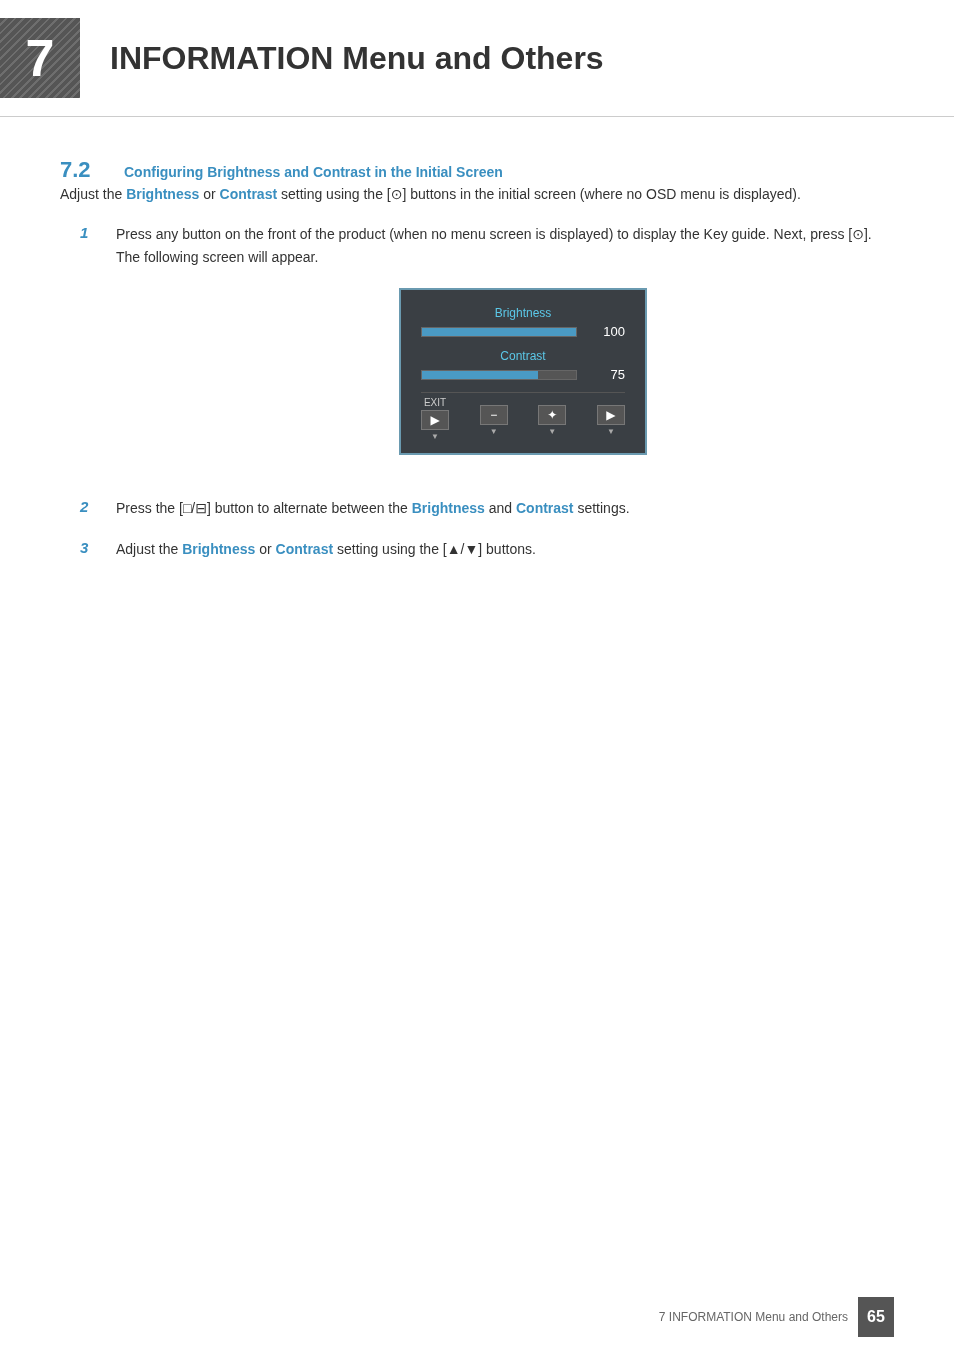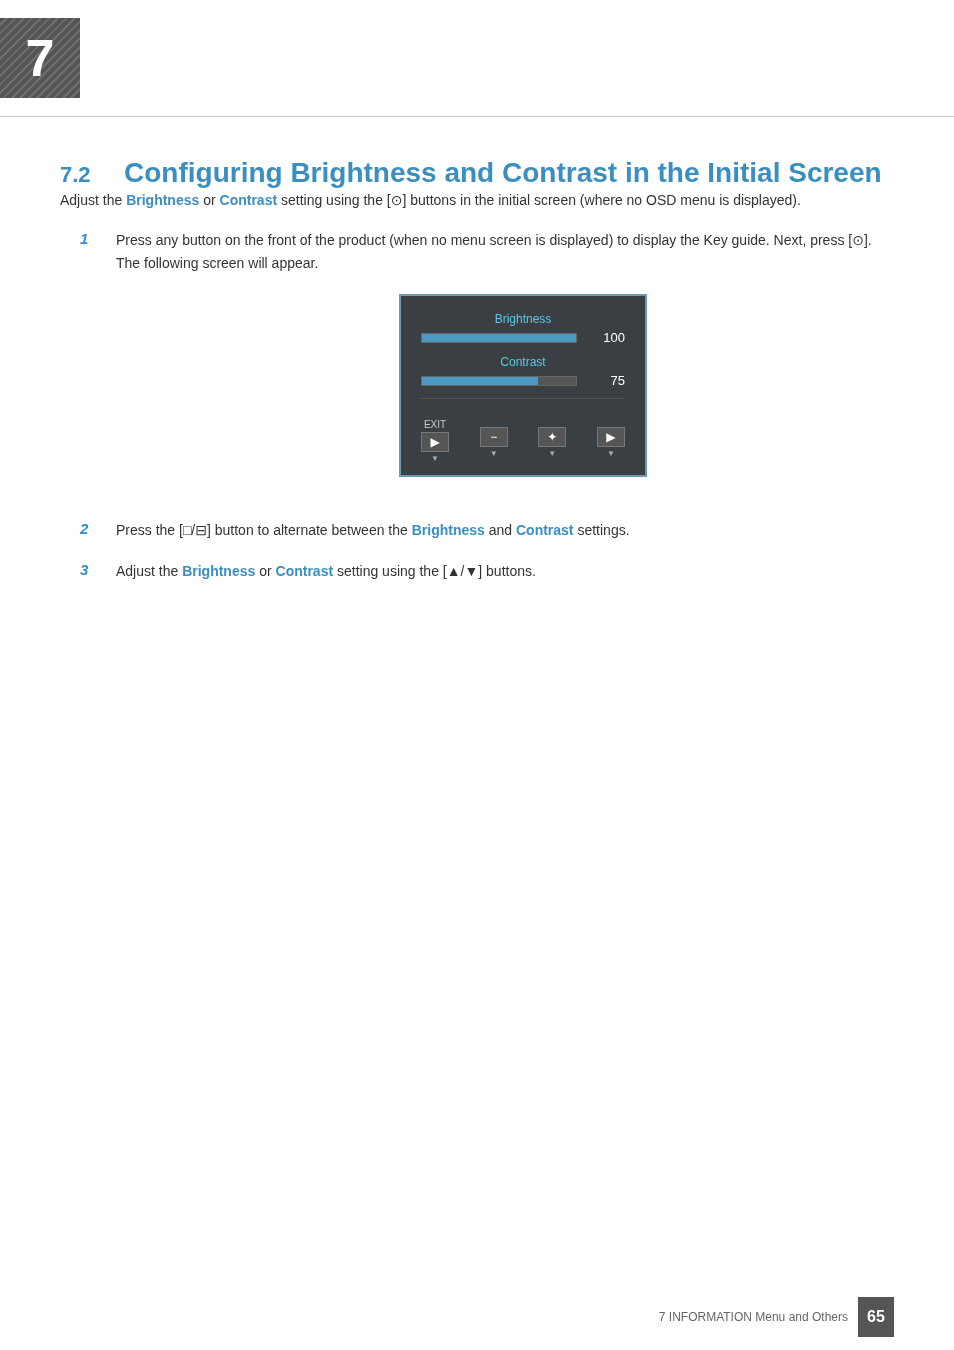--- a/index.html
+++ b/index.html
@@ -71,21 +71,21 @@
       align-items: baseline;
     }
     .section-number {
       font-size: 22px;
       font-weight: bold;
       color: #3a8fc0;
       margin-right: 24px;
       min-width: 40px;
     }
     .section-title {
-      font-size: 28px;
+      font-size: 14px;
       font-weight: bold;
       color: #3a8fc0;
     }
 
     
     .paragraph {
       margin-bottom: 18px;
       line-height: 1.6;
       font-size: 14px;
       color: #333;
@@ -161,21 +161,21 @@
       font-size: 13px;
       color: #fff;
       min-width: 24px;
       text-align: right;
     }
     .osd-bottom-row {
       display: flex;
       align-items: center;
       justify-content: space-between;
       margin-top: 10px;
-      padding-top: 20px;
+      padding-top: 4px;
       border-top: 1px solid #555;
     }
     .osd-btn {
       display: flex;
       flex-direction: column;
       align-items: center;
       gap: 2px;
     }
     .osd-btn-label {
       font-size: 10px;
@@ -222,20 +222,21 @@
       justify-content: center;
     }
   </style>
 </head>
 <body>
 
 <div class="header-bar">
   <div class="chapter-number-box">
     <span class="chapter-number">7</span>
   </div>
+  <h1 class="header-title">INFORMATION Menu and Others</h1>
 </div>
 
 <div class="content">
 
   <div class="section-heading">
     <span class="section-number">7.2</span>
     <span class="section-title">Configuring Brightness and Contrast in the Initial Screen</span>
   </div>
 
   <p class="paragraph">

